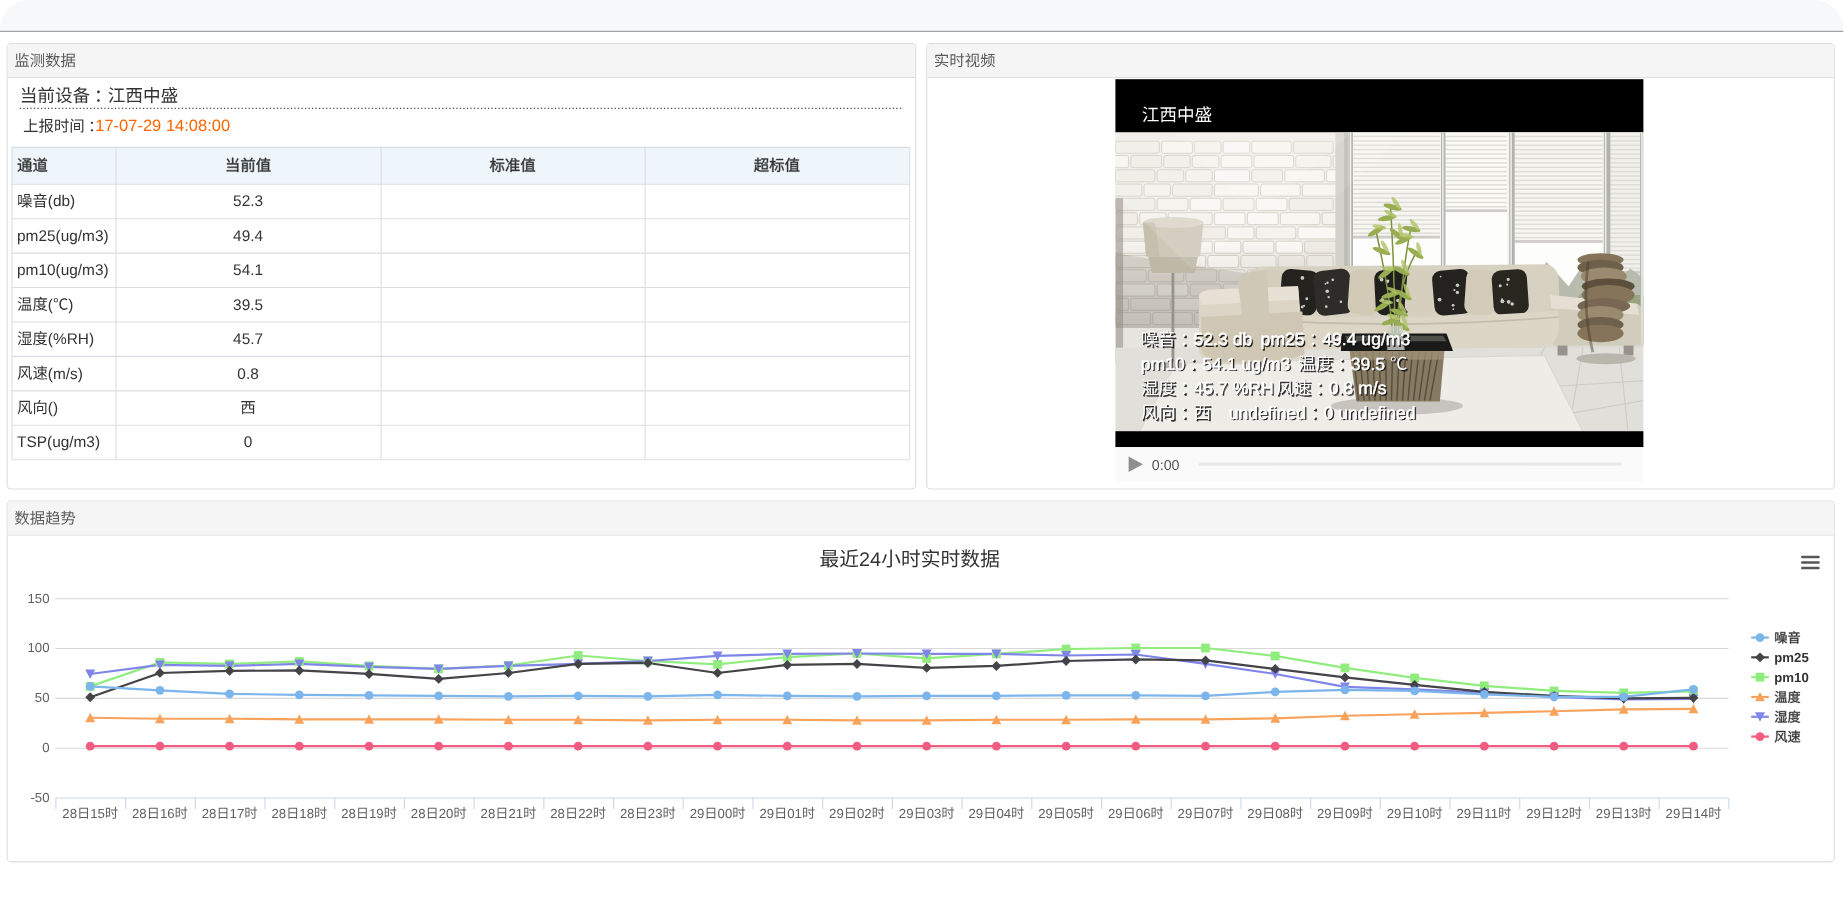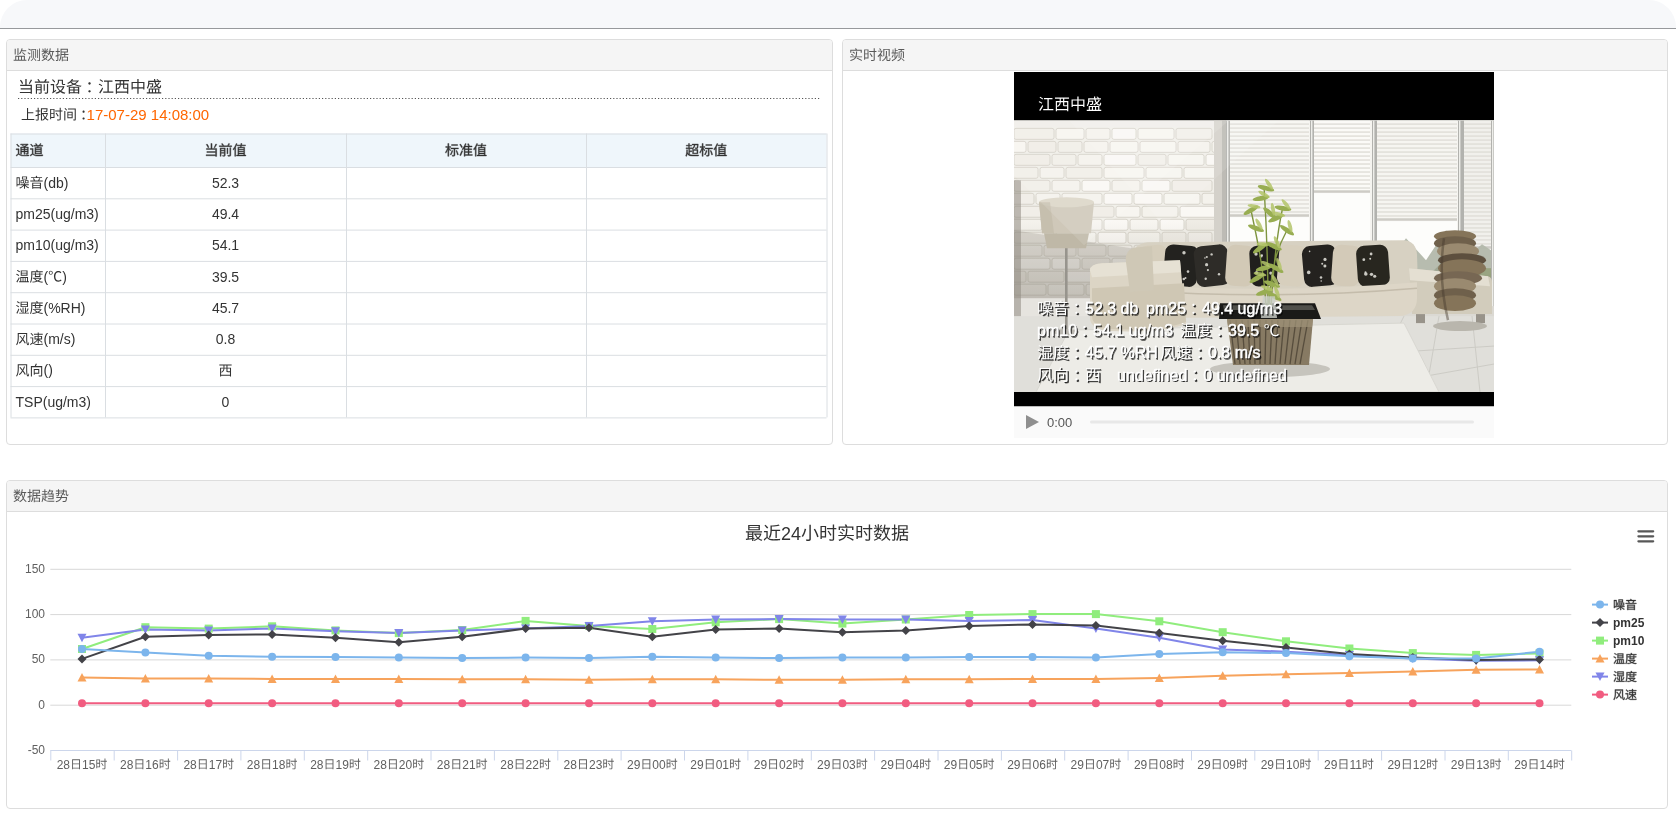--- a/index.html
+++ b/index.html
@@ -619,21 +619,21 @@
           <use href="#g98CE" transform="translate(194.00,340.60) scale(0.01600,-0.01600)" fill="#ffffff"></use>
           <use href="#g5411" transform="translate(210.00,340.60) scale(0.01600,-0.01600)" fill="#ffffff"></use>
           <use href="#gFF1A" transform="translate(229.52,340.60) scale(0.01600,-0.01600)" fill="#ffffff"></use>
           <use href="#g897F" transform="translate(242.00,340.60) scale(0.01600,-0.01600)" fill="#ffffff"></use>
           <text x="274.00" y="340.60" font-size="16.0px" fill="#ffffff" font-family="Liberation Sans, sans-serif">undefined</text>
           <use href="#gFF1A" transform="translate(347.81,340.60) scale(0.01600,-0.01600)" fill="#ffffff"></use>
           <text x="360.29" y="340.60" font-size="16.0px" fill="#ffffff" font-family="Liberation Sans, sans-serif">0 undefined</text>
         </g>
 </svg>
     </div>
-<div class="panel" style="left:6px;top:480px;width:1660px;height:327px">
+<div class="panel" style="left:6px;top:455px;width:1660px;height:327px">
       <div class="ph"></div>
 <svg class="ov" width="1659" height="327" viewBox="0 0 1659 327">
 <use href="#g6570" transform="translate(6.00,20.00) scale(0.01400,-0.01400)" fill="#595959"></use>
         <use href="#g636E" transform="translate(20.00,20.00) scale(0.01400,-0.01400)" fill="#595959"></use>
         <use href="#g8D8B" transform="translate(34.00,20.00) scale(0.01400,-0.01400)" fill="#595959"></use>
         <use href="#g52BF" transform="translate(48.00,20.00) scale(0.01400,-0.01400)" fill="#595959"></use>
 <use href="#g6700" transform="translate(738.00,58.50) scale(0.01800,-0.01800)" fill="#333333"></use>
         <use href="#g8FD1" transform="translate(756.00,58.50) scale(0.01800,-0.01800)" fill="#333333"></use>
         <text x="774.00" y="58.50" font-size="18.0px" fill="#333333" font-family="Liberation Sans, sans-serif">24</text>
         <use href="#g5C0F" transform="translate(794.02,58.50) scale(0.01800,-0.01800)" fill="#333333"></use>

